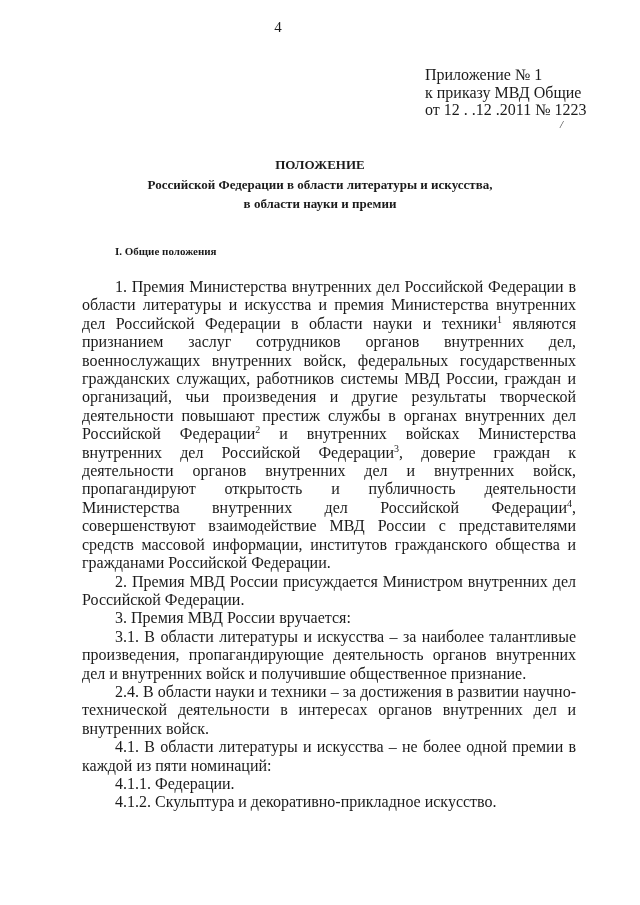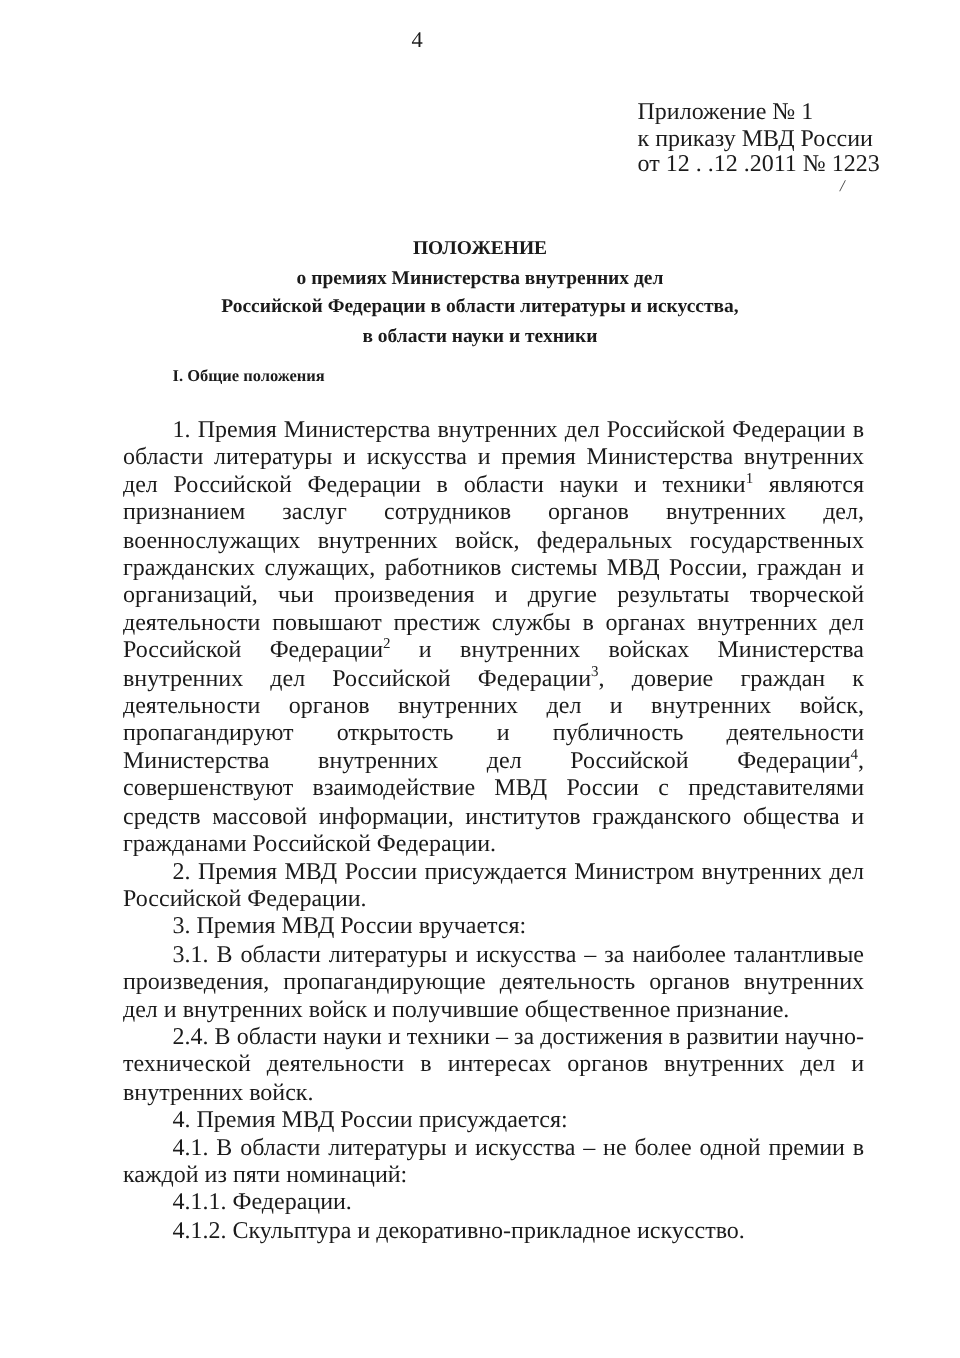--- a/index.html
+++ b/index.html
@@ -91,41 +91,39 @@
 </style>
 </head>
 <body>
 
 <div class="page">
 
   <div class="page-number">4</div>
 
   <div class="appendix">
     <div>Приложение № 1</div>
-    <div>к приказу МВД России</div>
+    <div>к приказу МВД Общие</div>
     <div>от 12 . .12 .2011  № 1223</div>
   </div>
 
   <div class="handwritten-mark">/</div>
 
   <div class="doc-title">
     <div>ПОЛОЖЕНИЕ</div>
-    <div>о премиях Министерства внутренних дел</div>
     <div>Российской Федерации в области литературы и искусства,</div>
-    <div>в области науки и техники</div>
+    <div>в области науки и премии</div>
   </div>
 
   <div class="section-heading">I. Общие положения</div>
 
   <div class="doc-body">
       <p>1. Премия Министерства внутренних дел Российской Федерации в области литературы и искусства и премия Министерства внутренних дел Российской Федерации в области науки и техники<sup>1</sup> являются признанием заслуг сотрудников органов внутренних дел, военнослужащих внутренних войск, федеральных государственных гражданских служащих, работников системы МВД России, граждан и организаций, чьи произведения и другие результаты творческой деятельности повышают престиж службы в органах внутренних дел Российской Федерации<sup>2</sup> и внутренних войсках Министерства внутренних дел Российской Федерации<sup>3</sup>, доверие граждан к деятельности органов внутренних дел и внутренних войск, пропагандируют открытость и публичность деятельности Министерства внутренних дел Российской Федерации<sup>4</sup>, совершенствуют взаимодействие МВД России с представителями средств массовой информации, институтов гражданского общества и гражданами Российской Федерации.</p>
       <p>2. Премия МВД России присуждается Министром внутренних дел Российской Федерации.</p>
       <p>3. Премия МВД России вручается:</p>
       <p>3.1. В области литературы и искусства – за наиболее талантливые произведения, пропагандирующие деятельность органов внутренних дел и внутренних войск и получившие общественное признание.</p>
       <p>2.4. В области науки и техники – за достижения в развитии научно-технической деятельности в интересах органов внутренних дел и внутренних войск.</p>
-      <p>4. Премия МВД России присуждается:</p>
       <p>4.1. В области литературы и искусства – не более одной премии в каждой из пяти номинаций:</p>
       <p>4.1.1. Федерации.</p>
       <p>4.1.2. Скульптура и декоративно-прикладное искусство.</p>
     </div>
 
 
 </div>
 
 </body></html>

